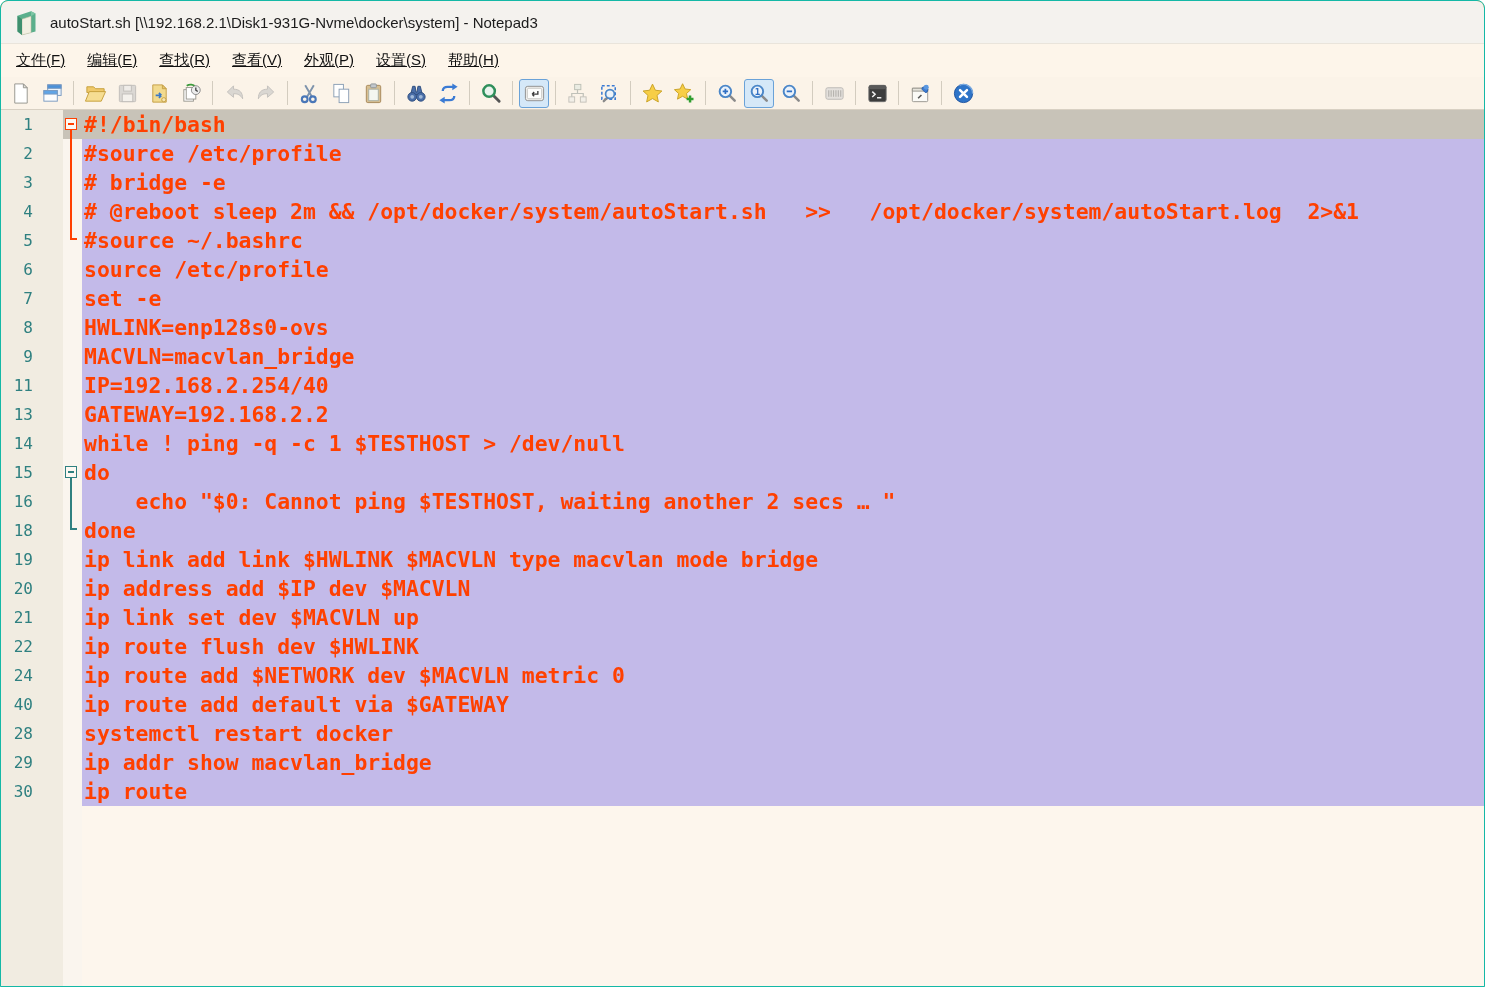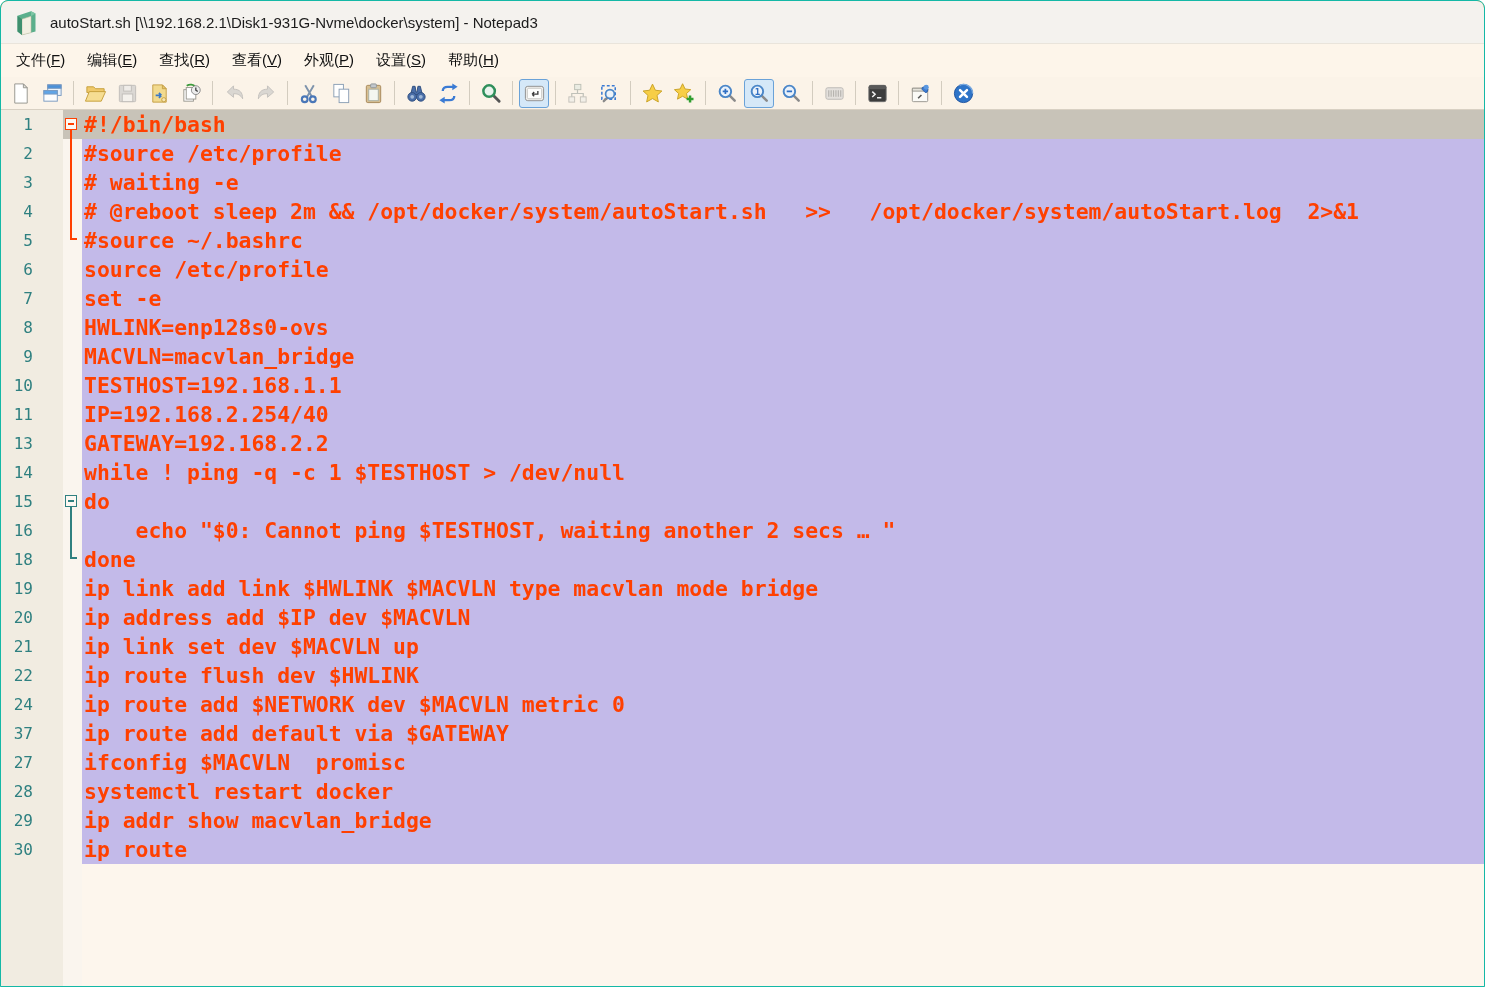--- a/index.html
+++ b/index.html
@@ -6,21 +6,21 @@
   body{width:1485px;height:987px;overflow:hidden;font-family:"Liberation Sans",sans-serif;}
   .window{position:relative;width:1483px;height:985px;border:1px solid #14b8a6;border-radius:8px 8px 0 0;overflow:hidden;background:#4d7c0f;}
 
   
   .titlebar{height:42px;background:#F4F2EE;border-bottom:1px solid #E9E4DB;display:flex;align-items:center;padding-left:12px;}
   .appicon{width:27px;height:27px;margin-right:10px;flex:0 0 auto;}
   .title{font-size:15px;color:#1b1b1b;white-space:nowrap;}
 
   
   .menubar{height:33px;background:#FDF5EA;display:flex;align-items:center;padding-left:4px;}
-  .menu-item{font-size:15px;color:#111;padding:5px 11px;cursor:default;white-space:nowrap;}
+  .menu-item{font-size:15px;color:#111;padding:5px 11px;cursor:default;white-space:nowrap;text-decoration:underline;}
   .menu-item .u{text-decoration:underline;}
 
   
   .toolbar{height:32px;background:#FBF3E8;border-bottom:1px solid #D8D0C3;display:flex;align-items:center;padding-left:3px;}
   .tb{width:28px;height:27px;display:flex;align-items:center;justify-content:center;border:1px solid transparent;border-radius:3px;margin:0 1px;flex:0 0 auto;}
   .tb svg{width:23px;height:23px;}
   .tb.pressed{background:#D5E8F8;border-color:#6AA2D8;}
   .tb.dis{opacity:.62;filter:grayscale(.4);}
   .tsep{width:1px;height:24px;background:#D3CCBF;margin:0 5px;flex:0 0 auto;}
 
@@ -284,21 +284,21 @@
         <div class="fold">
           <div class="fline red"></div>
         </div>
         <div class="code">#source /etc/profile</div>
       </div>
     <div class="row">
         <div class="ln">3</div>
         <div class="fold">
           <div class="fline red"></div>
         </div>
-        <div class="code"># waiting -e</div>
+        <div class="code"># bridge -e</div>
       </div>
     <div class="row">
         <div class="ln">4</div>
         <div class="fold">
           <div class="fline red"></div>
         </div>
         <div class="code"># @reboot sleep 2m &amp;&amp; /opt/docker/system/autoStart.sh   &gt;&gt;   /opt/docker/system/autoStart.log  2&gt;&amp;1</div>
       </div>
     <div class="row">
         <div class="ln">5</div>
@@ -319,25 +319,20 @@
       </div>
     <div class="row">
         <div class="ln">8</div>
         <div class="fold"></div>
         <div class="code">HWLINK=enp128s0-ovs</div>
       </div>
     <div class="row">
         <div class="ln">9</div>
         <div class="fold"></div>
         <div class="code">MACVLN=macvlan_bridge</div>
-      </div>
-    <div class="row">
-        <div class="ln">10</div>
-        <div class="fold"></div>
-        <div class="code">TESTHOST=192.168.1.1</div>
       </div>
     <div class="row">
         <div class="ln">11</div>
         <div class="fold"></div>
         <div class="code">IP=192.168.2.254/40</div>
       </div>
     <div class="row">
         <div class="ln">13</div>
         <div class="fold"></div>
         <div class="code">GATEWAY=192.168.2.2</div>
@@ -388,28 +383,23 @@
         <div class="ln">22</div>
         <div class="fold"></div>
         <div class="code">ip route flush dev $HWLINK</div>
       </div>
     <div class="row">
         <div class="ln">24</div>
         <div class="fold"></div>
         <div class="code">ip route add $NETWORK dev $MACVLN metric 0</div>
       </div>
     <div class="row">
-        <div class="ln">37</div>
+        <div class="ln">40</div>
         <div class="fold"></div>
         <div class="code">ip route add default via $GATEWAY</div>
-      </div>
-    <div class="row">
-        <div class="ln">27</div>
-        <div class="fold"></div>
-        <div class="code">ifconfig $MACVLN  promisc</div>
       </div>
     <div class="row">
         <div class="ln">28</div>
         <div class="fold"></div>
         <div class="code">systemctl restart docker</div>
       </div>
     <div class="row">
         <div class="ln">29</div>
         <div class="fold"></div>
         <div class="code">ip addr show macvlan_bridge</div>

